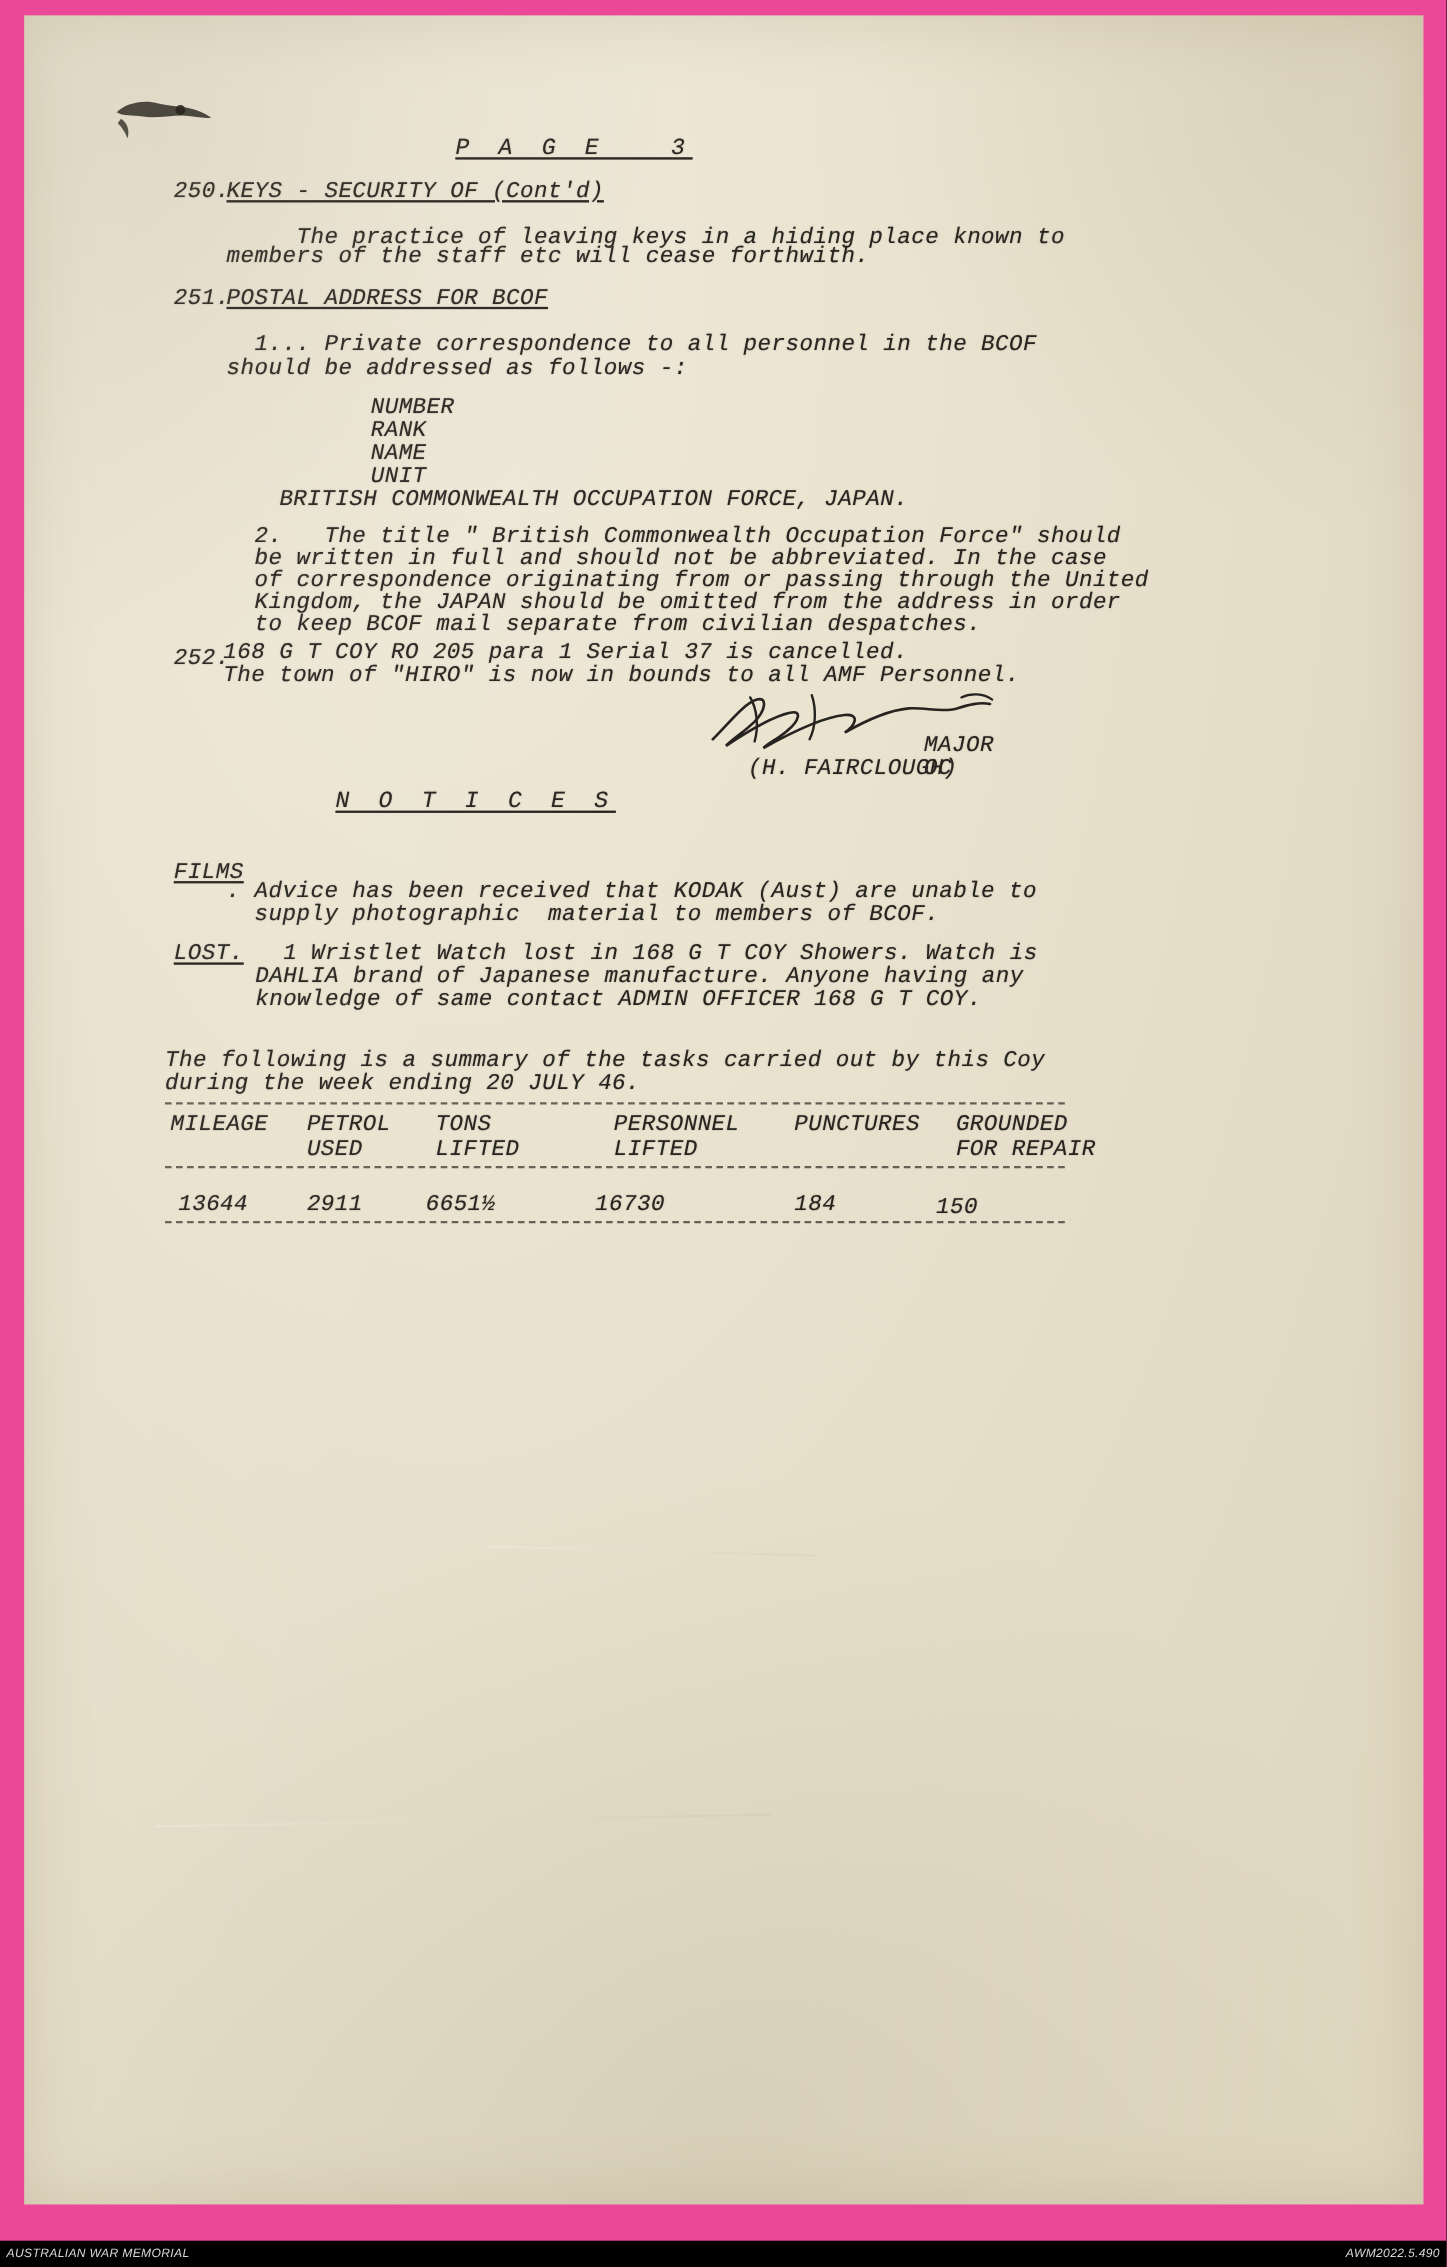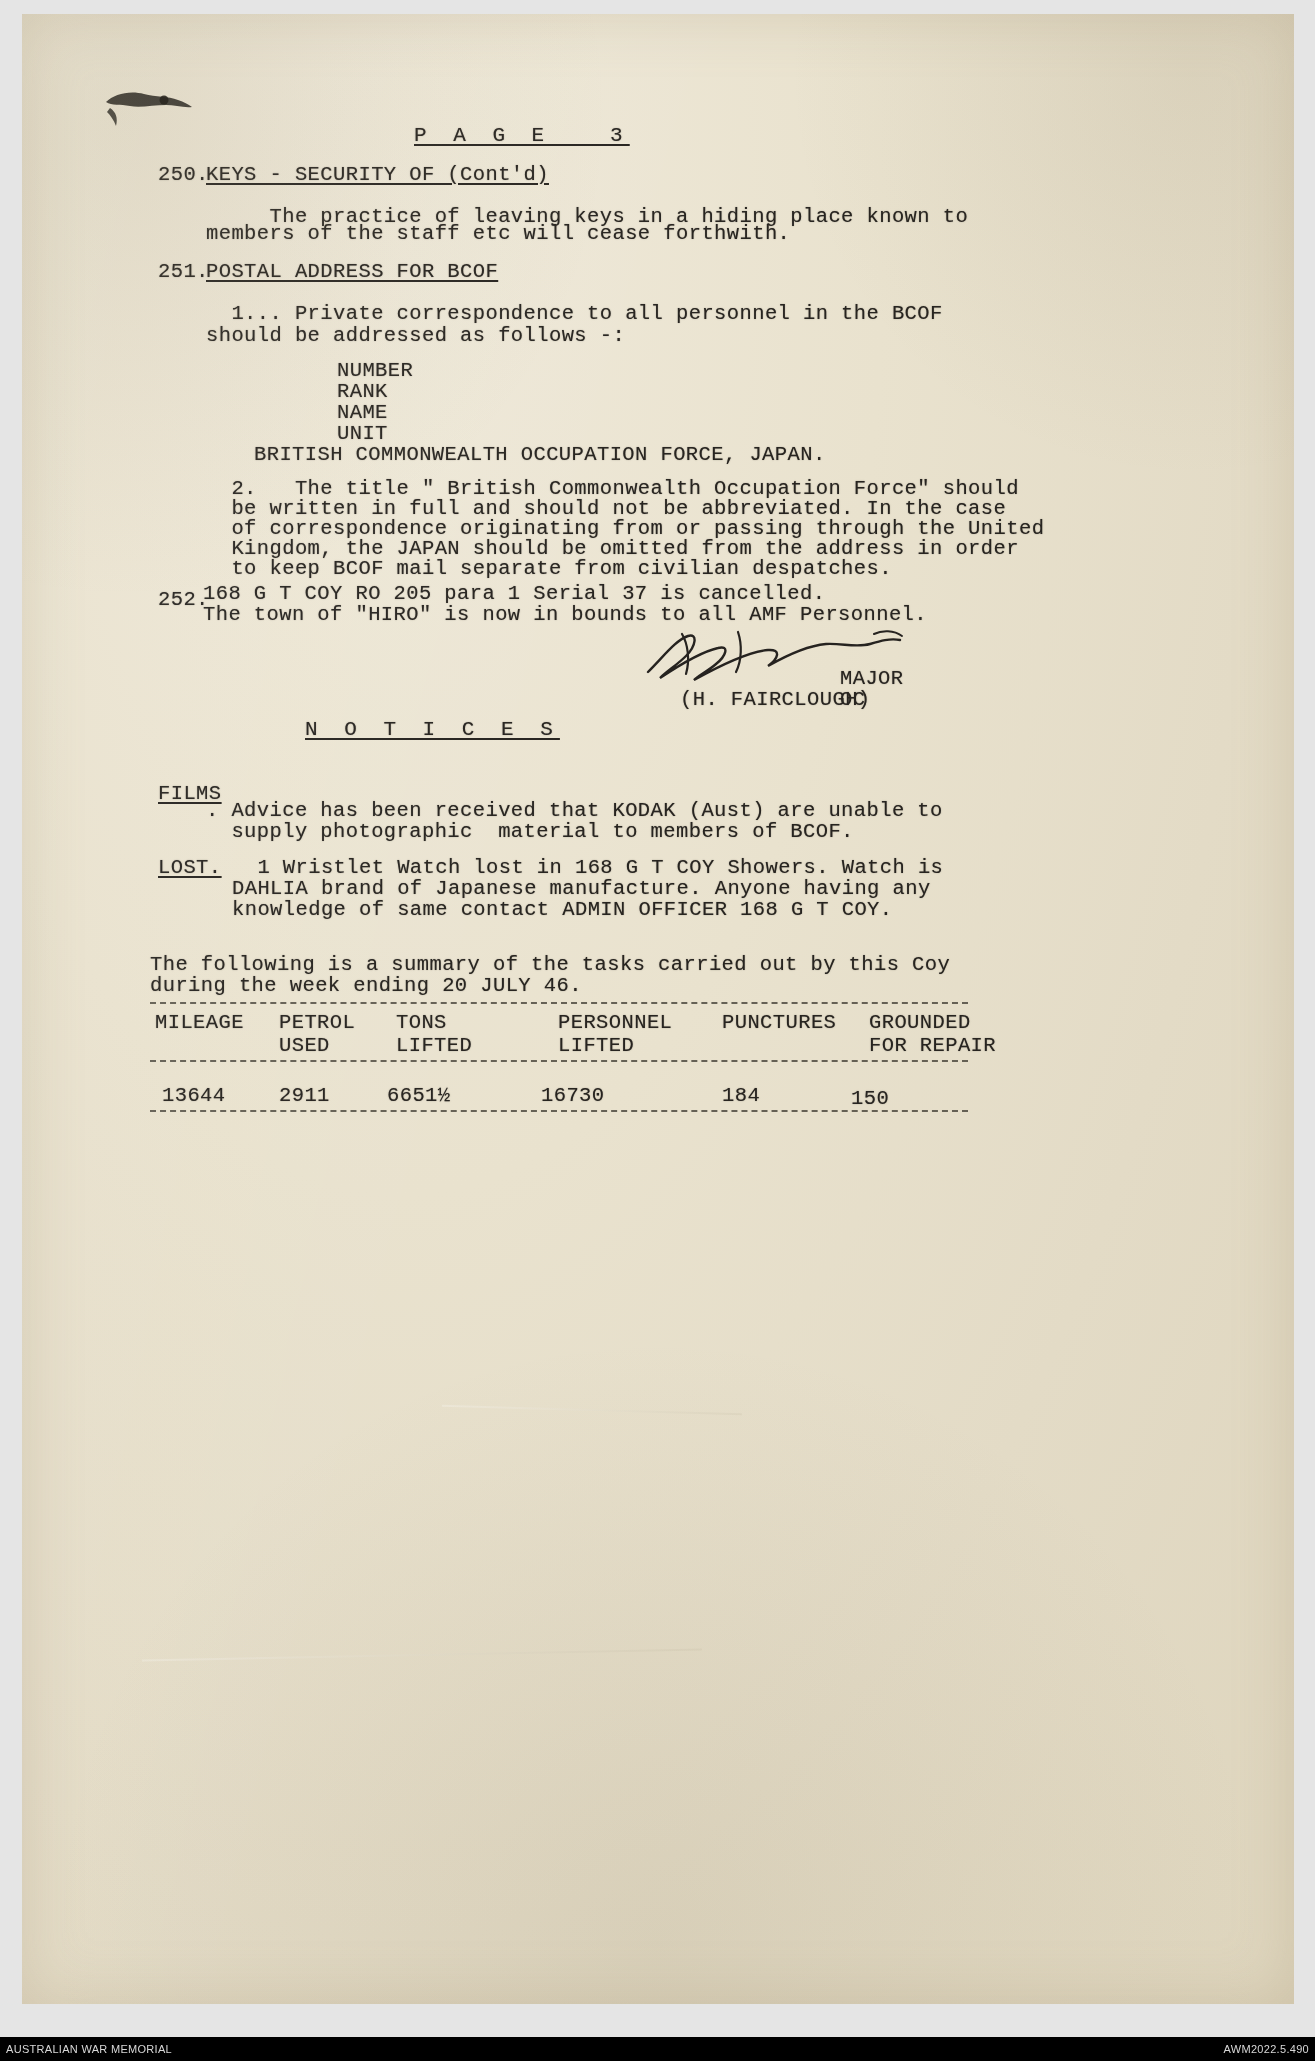--- a/index.html
+++ b/index.html
@@ -12,21 +12,22 @@
     height: 2061px;
     position: relative;
     font-family: "Liberation Mono", monospace;
     overflow: hidden;
   }
 
   
   #scan-frame {
     position: absolute;
     inset: 0;
-    background: #e5e5e5;
+    background: #ec4899;
+    font-style: italic;
   }
 
   
   #paper {
     position: absolute;
     left: 22px;
     top: 14px;
     width: 1272px;
     height: 1990px;
     background:

